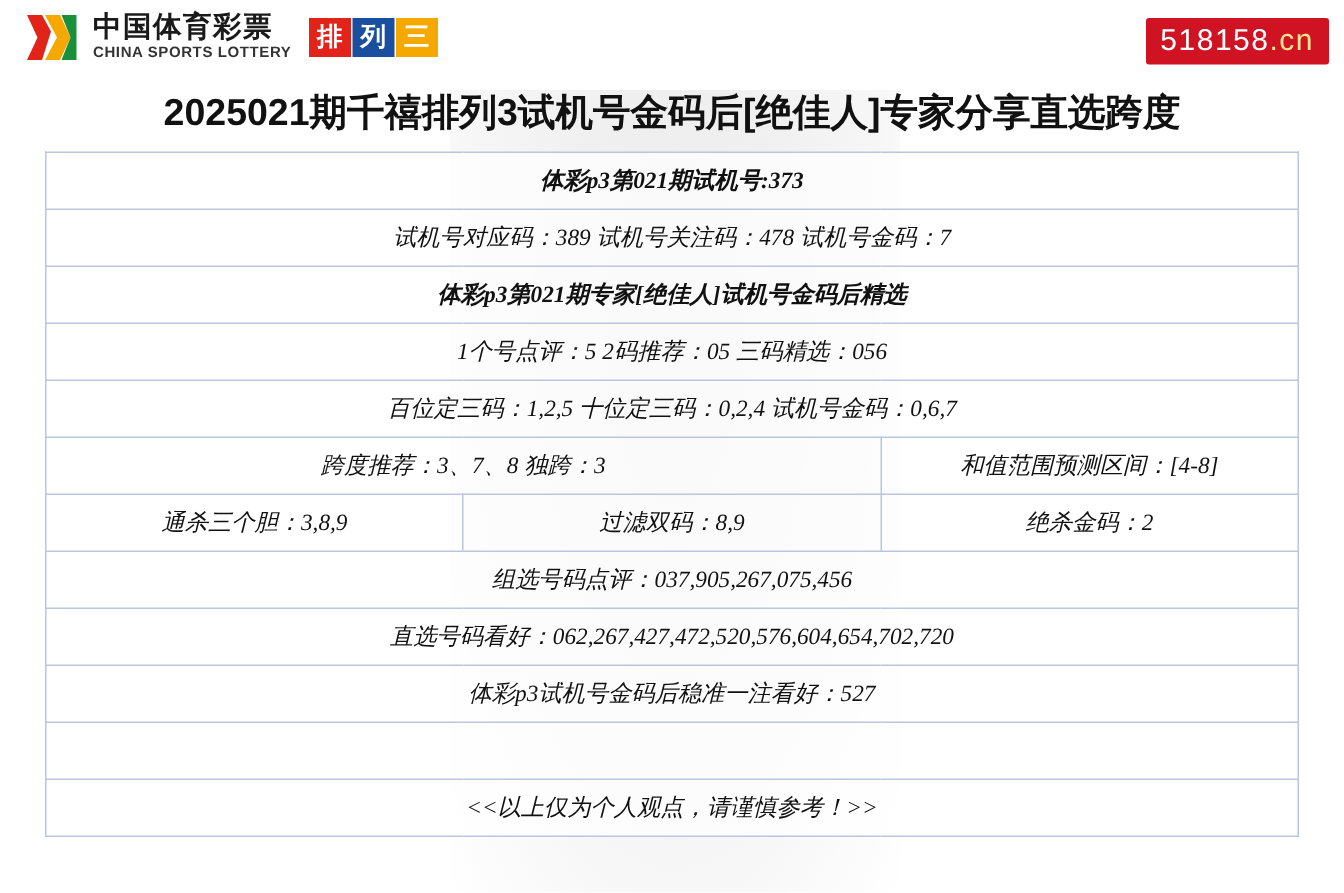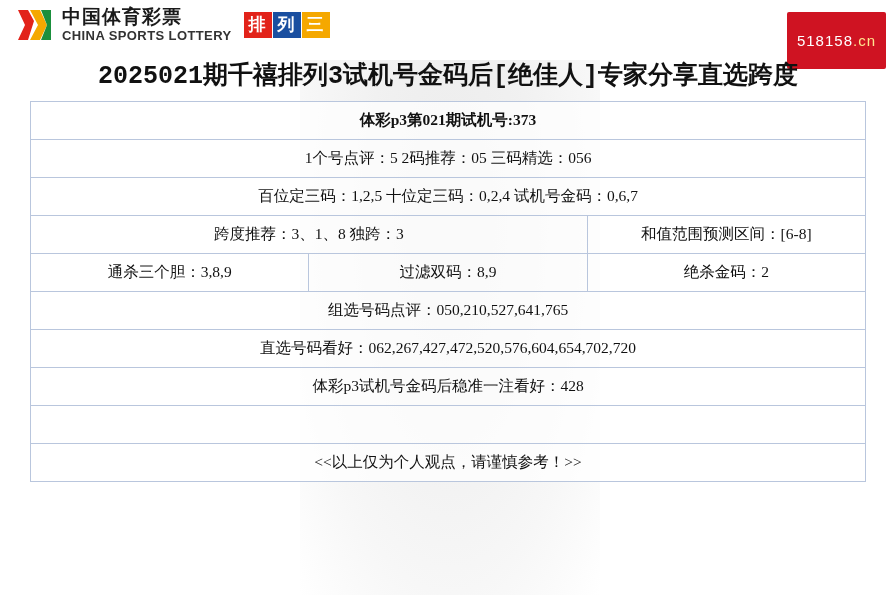--- a/index.html
+++ b/index.html
@@ -61,21 +61,21 @@
   }
   .brand-cn {
     font-family: "Liberation Sans", sans-serif;
     font-size: 19px;
     font-weight: bold;
     color: #1a1a1a;
     letter-spacing: 1px;
   }
   .brand-en {
     font-family: "Liberation Sans", sans-serif;
-    font-size: 13px;
+    font-size: 10px;
     font-weight: bold;
     color: #333333;
     letter-spacing: 0.4px;
     margin-top: 2px;
   }
   .brand-badge {
     margin-left: 4px;
     display: flex;
     align-items: center;
     height: 28px;
@@ -94,49 +94,50 @@
   .b3 { background: #f5a800; }
   .badge-wrap {
     display: flex;
     gap: 1px;
     align-items: center;
   }
   .counter {
     background: #cf1322;
     color: #ffffff;
     font-family: "Liberation Sans", sans-serif;
-    font-size: 15px;
-    padding: 20px 10px;
+    font-size: 20px;
+    padding: 4px 10px;
     border-radius: 2px;
     margin-top: 6px;
     letter-spacing: 1px;
   }
   .counter .dotcn { color: #ffe58f; }
   h1.title {
     position: relative;
     z-index: 2;
     margin: 0;
     padding: 2px 0 10px 0;
     text-align: center;
-    font-family: Liberation Mono, monospace;
+    font-family: Liberation Sans, sans-serif;
     font-size: 25px;
     font-weight: bold;
     color: #111111;
     letter-spacing: 0px;
   }
   .table-wrap {
     position: relative;
     z-index: 2;
     margin: 0 30px;
   }
   table.main {
     width: 836px;
     border-collapse: collapse;
     background: transparent;
     table-layout: fixed;
+    font-style: italic;
   }
   table.main td {
     border: 1px solid #b9c6dd;
     text-align: center;
     font-family: "Liberation Serif", serif;
     font-size: 15.5px;
     color: #111111;
     height: 33px;
     padding: 2px 4px;
     background: rgba(255,255,255,0.72);
@@ -188,42 +189,48 @@
 
   <h1 class="title">2025021期千禧排列3试机号金码后[绝佳人]专家分享直选跨度</h1>
 
   <div class="table-wrap">
     <table class="main">
       <tbody>
           <tr>
             <td class="bold" colspan="3">体彩p3第021期试机号:373</td>
           </tr>
           <tr>
+            <td colspan="3">试机号对应码：389 试机号关注码：478 试机号金码：7</td>
+          </tr>
+          <tr>
+            <td class="bold" colspan="3">体彩p3第021期专家[绝佳人]试机号金码后精选</td>
+          </tr>
+          <tr>
             <td colspan="3">1个号点评：5  2码推荐：05   三码精选：056</td>
           </tr>
           <tr>
             <td colspan="3">百位定三码：1,2,5 十位定三码：0,2,4 试机号金码：0,6,7</td>
           </tr>
           <tr>
-            <td colspan="2">跨度推荐：3、1、8 独跨：3</td>
-            <td>和值范围预测区间：[6-8]</td>
+            <td colspan="2">跨度推荐：3、7、8 独跨：3</td>
+            <td>和值范围预测区间：[4-8]</td>
           </tr>
           <tr>
             <td>通杀三个胆：3,8,9</td>
             <td>过滤双码：8,9</td>
             <td>绝杀金码：2</td>
           </tr>
           <tr>
-            <td colspan="3">组选号码点评：050,210,527,641,765</td>
+            <td colspan="3">组选号码点评：037,905,267,075,456</td>
           </tr>
           <tr>
             <td colspan="3">直选号码看好：062,267,427,472,520,576,604,654,702,720</td>
           </tr>
           <tr>
-            <td colspan="3">体彩p3试机号金码后稳准一注看好：428</td>
+            <td colspan="3">体彩p3试机号金码后稳准一注看好：527</td>
           </tr>
           <tr class="sep-row">
             <td colspan="3"></td>
           </tr>
           <tr>
             <td colspan="3" class="note">&lt;&lt;以上仅为个人观点，请谨慎参考！&gt;&gt;</td>
           </tr>
         </tbody>
     </table>
   </div>

